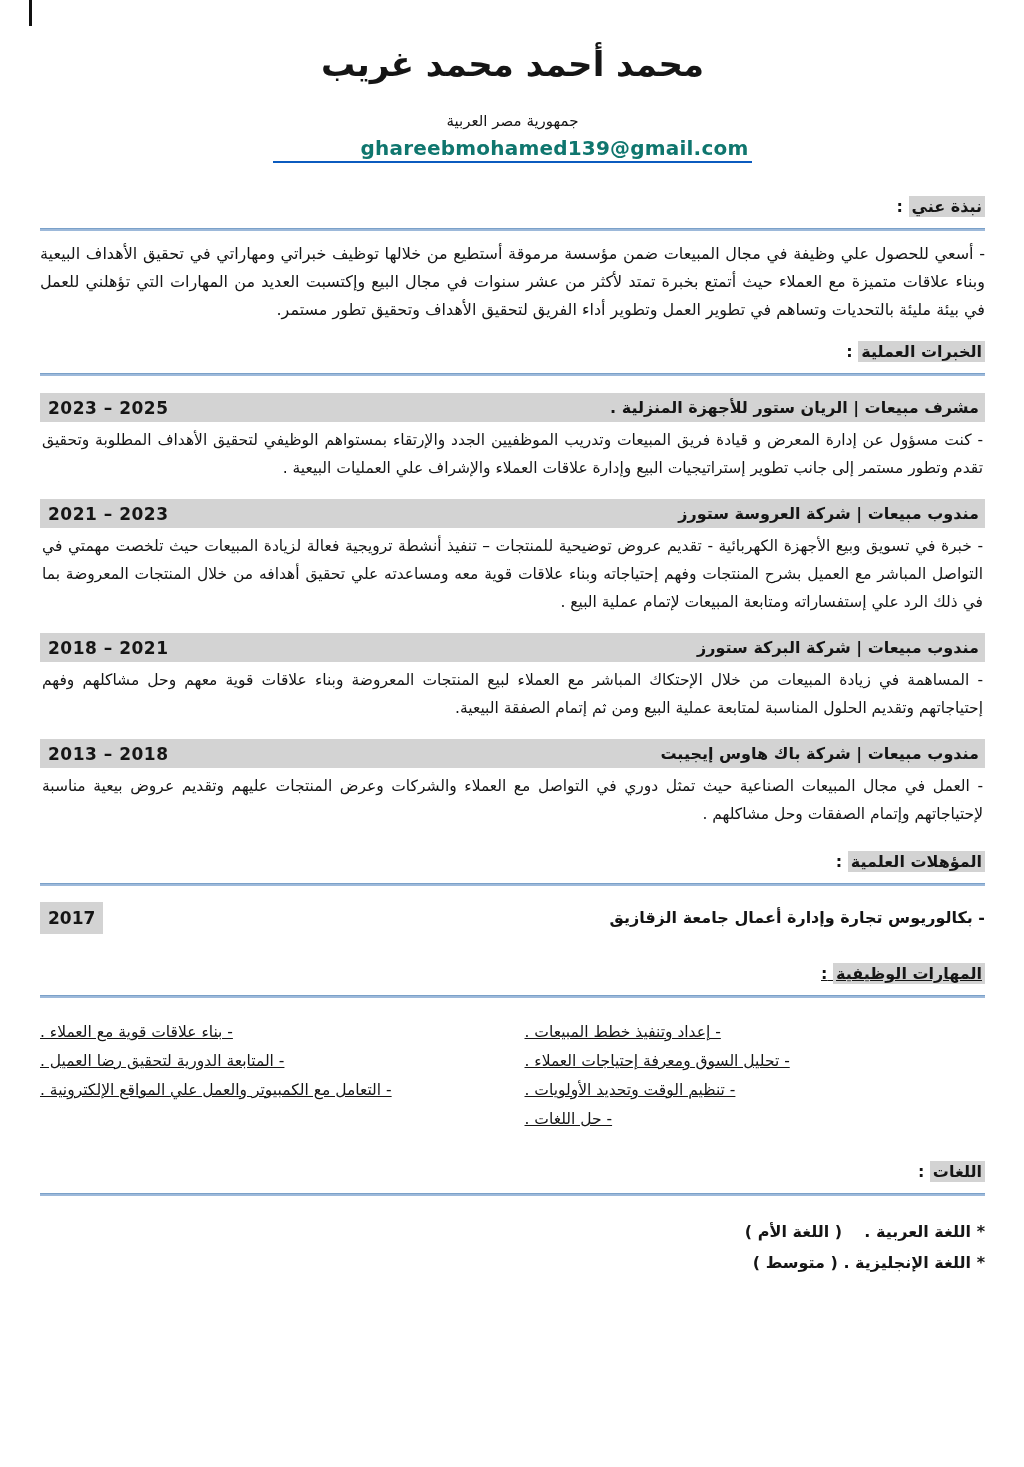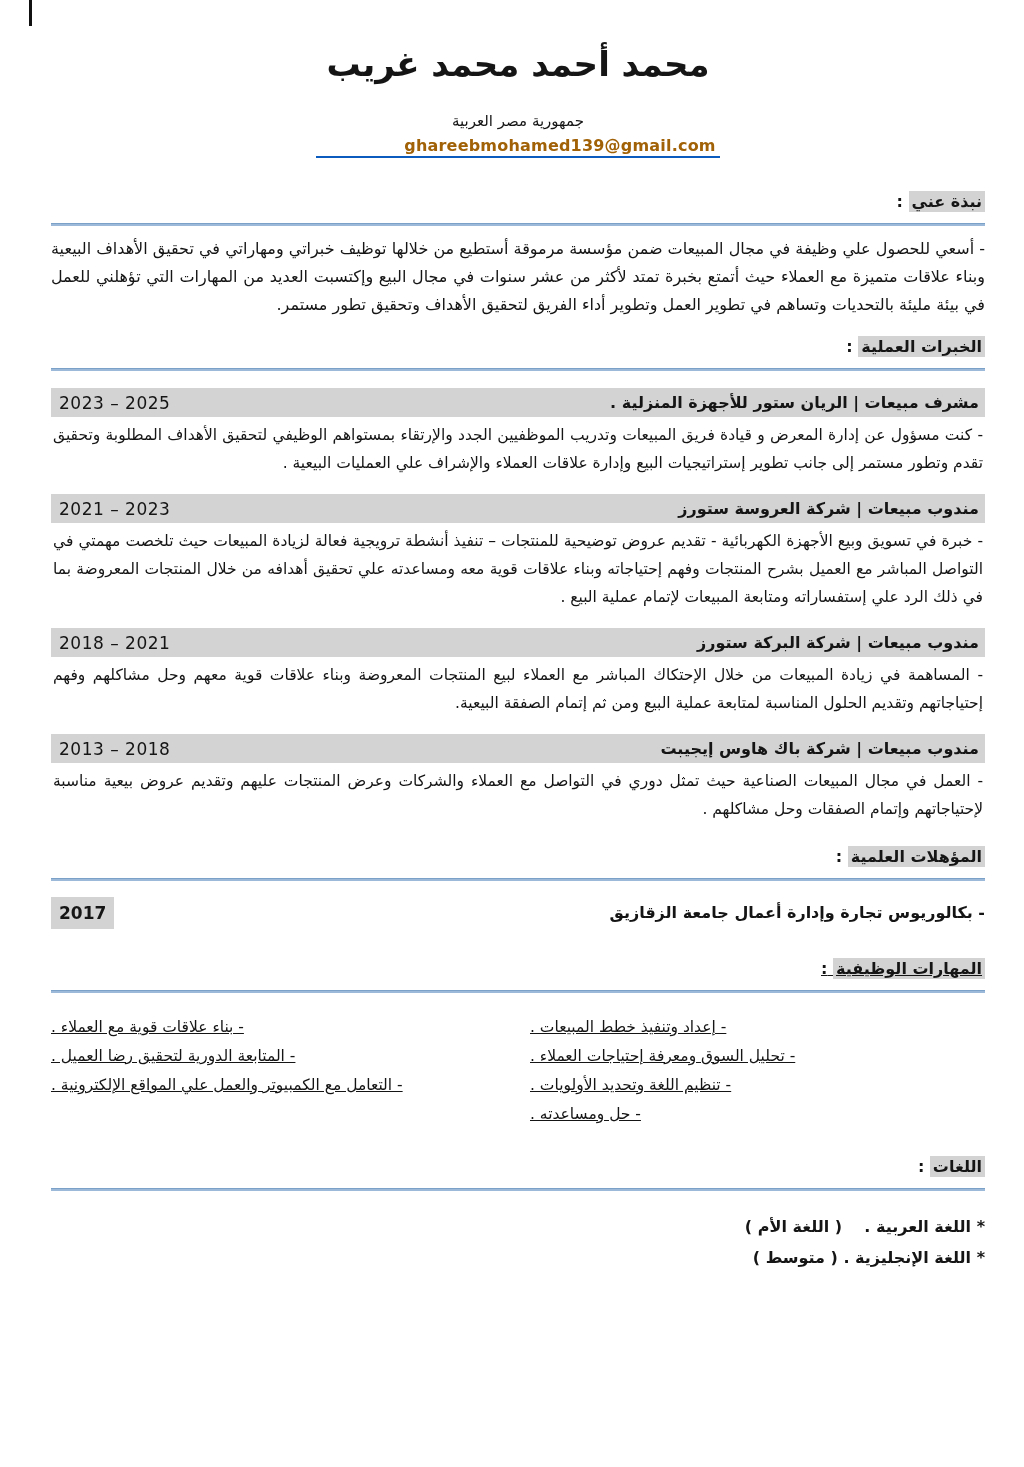--- a/index.html
+++ b/index.html
@@ -5,21 +5,20 @@
   * { margin:0; padding:0; box-sizing:border-box; }
   html,body { background:#ffffff; }
   body { font-family:"DejaVu Sans", sans-serif; }
   .page {
     position:relative;
     width:1024px; height:1282px;
     margin:0 auto;
     background:#ffffff;
     overflow:hidden;
     color:#151515;
-    padding-left:11px;
   }
   .corner-mark {
     position:absolute; left:29px; top:0; width:3px; height:26px;
     background:#111;
   }
   .content { padding:0 39px 0 40px; }
 
   
   .name {
     margin-top:44px;
@@ -29,21 +28,21 @@
   }
   .loc   { margin-top:28px; text-align:center; font-size:15px; font-weight:normal; }
   .phone { margin-top:4px;  text-align:center; font-size:16px; font-weight:bold; letter-spacing:0.5px; }
   .email-row { margin-top:6px; text-align:center; }
   .email-wrap {
     display:inline-block;
     border-bottom:2px solid #0b5bbf;
     padding:0 4px 1px 88px;
   }
   .email-link {
-    color:#a16207; font-size:16px; font-weight:bold;
+    color:#0f766e; font-size:20px; font-weight:bold;
     text-decoration:none; letter-spacing:0.2px;text-align:center;
   }
   .sec-head {
     direction:rtl; text-align:right;
     font-size:16px; font-weight:bold;
     line-height:24px;
   }
   .hl { background:#d3d3d3; padding:1px 3px;margin-top:24px; }
   .rule {
     height:3px; margin-top:9px;
@@ -62,21 +61,21 @@
 
   .job-bar {
     margin-top:17px;
     background:#d3d3d3;
     direction:rtl;
     display:flex; justify-content:space-between; align-items:center;
     padding:3px 6px 3px 8px;
     min-height:29px;
   }
   .job-title { font-size:16px; font-weight:bold; }
-  .job-dates { font-size:17px; font-weight:normal; direction:ltr; unicode-bidi:embed; letter-spacing:0.5px; }
+  .job-dates { font-size:17px; font-weight:bold; direction:ltr; unicode-bidi:embed; letter-spacing:0.5px; }
   .job-desc {
     direction:rtl;
     margin-top:4px;
     font-size:15.5px; line-height:28px;
     text-align:justify; text-align-last:right;
     padding:0 2px;
   }
 
   .sec-edu { margin-top:22px; }
   .edu-row {
@@ -168,22 +167,22 @@
       </div>
     </div>
 
     <div class="sec-skills">
       <div class="sec-head"><span class="hl">المهارات الوظيفية</span> <span>:</span></div>
       <div class="rule"></div>
       <div class="skills-grid">
         <div class="skills-col first">
           <div class="skill-item">-   إعداد وتنفيذ خطط المبيعات .</div>
           <div class="skill-item">-  تحليل السوق ومعرفة إحتياجات العملاء .</div>
-          <div class="skill-item">-  تنظيم اللغة وتحديد الأولويات .</div>
-          <div class="skill-item">-  حل ومساعدته .</div>
+          <div class="skill-item">-  تنظيم الوقت وتحديد الأولويات .</div>
+          <div class="skill-item">-  حل اللغات .</div>
         </div>
         <div class="skills-col second">
           <div class="skill-item">-  بناء علاقات قوية مع العملاء .</div>
           <div class="skill-item">-  المتابعة الدورية لتحقيق رضا العميل .</div>
           <div class="skill-item">-  التعامل مع الكمبيوتر والعمل علي المواقع الإلكترونية .</div>
         </div>
       </div>
     </div>
 
     <div class="sec-lang">

